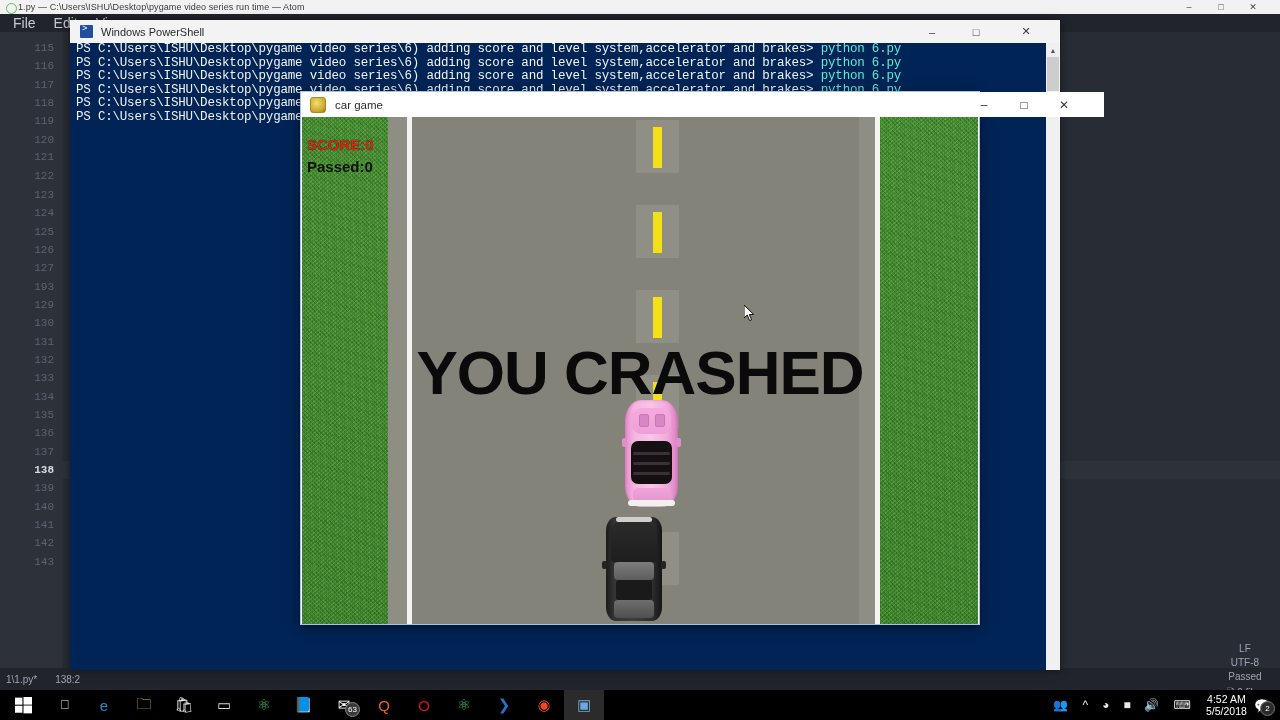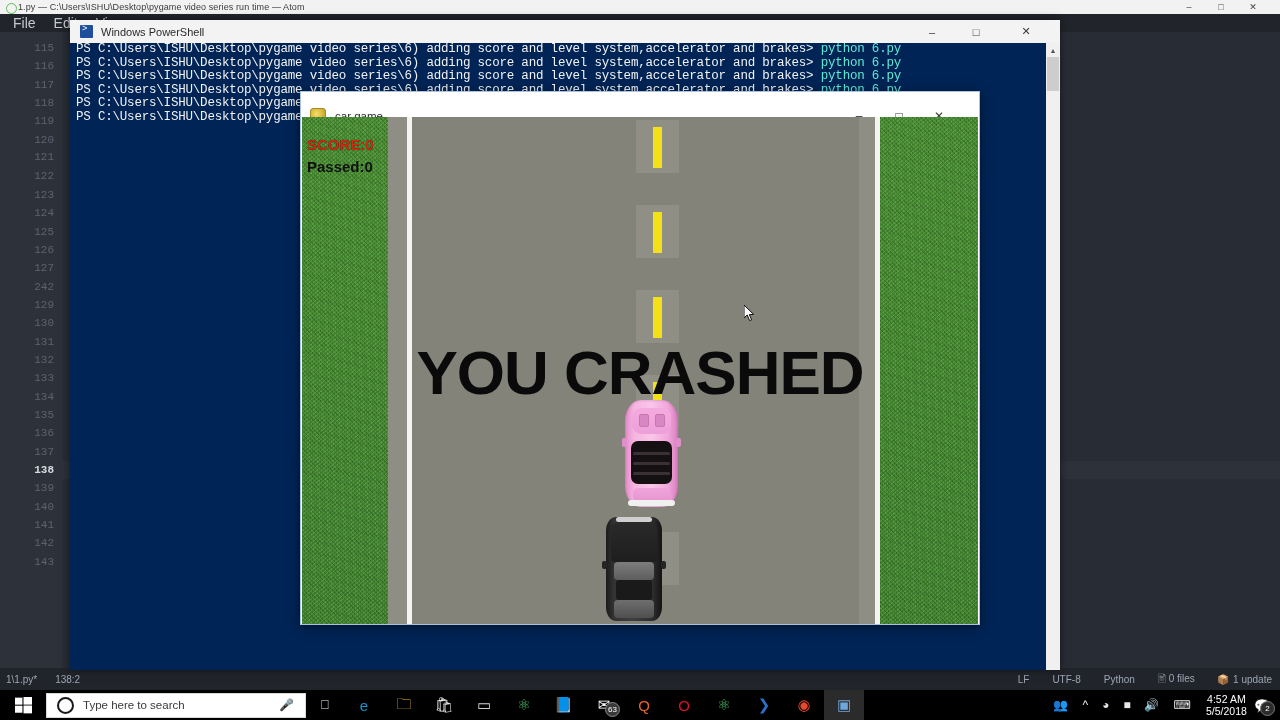--- a/index.html
+++ b/index.html
@@ -25,21 +25,21 @@
   #atom-body{position:absolute;left:0;top:32px;width:1280px;height:636px;background:#282c34;}
   #gutter{position:absolute;left:0;top:0;width:62px;height:636px;background:#2c313a;}
   .lnum{position:absolute;right:8px;font-size:11px;color:#5c6370;
     font-family:"Liberation Mono",monospace;line-height:1;}
   .lnum.active{color:#d7dae0;font-weight:bold;}
   .lhl{position:absolute;left:62px;width:1218px;height:18px;background:#2c313a;}
   #atom-statusbar{position:absolute;left:0;top:668px;width:1280px;height:22px;background:#21252b;
     display:flex;align-items:center;}
   .sb{font-size:10px;color:#9da5b4;font-family:"Liberation Sans",sans-serif;}
   #sb-left{position:absolute;left:6px;display:flex;gap:18px;align-items:center;}
-  #sb-right{position:absolute;right:8px;display:flex;gap:23px;align-items:center;}
+  #sb-right{position:absolute;right:8px;display:flex;gap:3px;align-items:center;flex-direction:column;}
 
   
   #ps{position:absolute;left:70px;top:20px;width:990px;height:650px;background:#012456;
     box-shadow:0 0 8px rgba(0,0,0,.55);}
   #ps-title{position:absolute;left:0;top:0;width:990px;height:23px;background:#f3f3f3;
     display:flex;align-items:center;}
   #ps-icon{width:13px;height:13px;margin-left:10px;margin-right:8px;background:#1f4e9c;
     border-radius:1px;position:relative;}
   #ps-icon:after{content:">";position:absolute;left:2px;top:-1px;color:#fff;font-size:9px;
     font-family:"Liberation Mono",monospace;}
@@ -55,22 +55,22 @@
     color:#f2f2f2;white-space:pre;letter-spacing:-0.2px;}
   .pscmd{color:#5eead4;}
   #ps-scroll{position:absolute;right:0;top:23px;width:14px;height:627px;background:#f0f0f0;}
   #ps-scroll-up{position:absolute;top:0;left:0;width:14px;height:14px;font-size:7px;color:#555;
     display:flex;align-items:center;justify-content:center;background:#f0f0f0;}
   #ps-scroll-thumb{position:absolute;top:14px;left:1px;width:12px;height:34px;background:#cdcdcd;}
 
   
   #game{position:absolute;left:300px;top:91px;width:680px;height:534px;background:#fff;
     box-shadow:0 2px 10px rgba(0,0,0,.5);border:1px solid #a9c3e0;box-sizing:border-box;}
-  #game-title{position:absolute;left:0;top:0;width:678px;height:25px;background:#fff;
-    display:flex;align-items:center;margin-top:11px;}
+  #game-title{position:absolute;left:0;top:0;width:803px;height:25px;background:#fff;
+    display:flex;align-items:center;}
   #game-icon{width:14px;height:14px;margin-left:9px;margin-right:9px;border-radius:3px;
     background:radial-gradient(circle at 40% 35%,#f5e06a 0%,#c9a52b 70%,#8f7414 100%);
     border:1px solid #a9891f;}
   #game-title-text{font-size:11.5px;color:#2b2b2b;}
   .gwin{position:absolute;top:0;width:40px;height:25px;display:flex;align-items:center;
     justify-content:center;font-size:12px;color:#3a3a3a;}
   #g-min{right:100px;}#g-max{right:60px;}#g-close{right:20px;}
 
   #canvas{position:absolute;left:1px;top:25px;width:676px;height:507px;overflow:hidden;
     background:#8a8a80;}
@@ -188,21 +188,21 @@
           <div class="lnum" style="top: 66.05px;">118</div>
           <div class="lnum" style="top: 84.4px;">119</div>
           <div class="lnum" style="top: 102.75px;">120</div>
           <div class="lnum" style="top: 120px;">121</div>
           <div class="lnum" style="top: 139.45px;">122</div>
           <div class="lnum" style="top: 157.8px;">123</div>
           <div class="lnum" style="top: 176.15px;">124</div>
           <div class="lnum" style="top: 194.5px;">125</div>
           <div class="lnum" style="top: 212.85px;">126</div>
           <div class="lnum" style="top: 231.2px;">127</div>
-          <div class="lnum" style="top: 249.55px;">242</div>
+          <div class="lnum" style="top: 249.55px;">193</div>
           <div class="lnum" style="top: 267.9px;">129</div>
           <div class="lnum" style="top: 286.25px;">130</div>
           <div class="lnum" style="top: 304.6px;">131</div>
           <div class="lnum" style="top: 322.95px;">132</div>
           <div class="lnum" style="top: 341.3px;">133</div>
           <div class="lnum" style="top: 359.65px;">134</div>
           <div class="lnum" style="top: 378px;">135</div>
           <div class="lnum" style="top: 396.35px;">136</div>
           <div class="lnum" style="top: 414.7px;">137</div>
           <div class="lnum active" style="top: 433.05px;">138</div>
@@ -215,21 +215,21 @@
     <div class="lhl" style="top: 429.05px;"></div>
       </div>
     <div id="atom-statusbar">
       <div id="sb-left">
         <span class="sb">1\1.py*</span>
         <span class="sb">138:2</span>
       </div>
       <div id="sb-right">
         <span class="sb">LF</span>
         <span class="sb">UTF-8</span>
-        <span class="sb">Python</span>
+        <span class="sb">Passed</span>
         <span class="sb"><span>🖹</span> <span>0 files</span></span>
         <span class="sb"><span>📦</span> <span>1 update</span></span>
       </div>
     </div>
   </div>
 
   <div id="ps">
     <div id="ps-title">
       <span id="ps-icon"></span>
       <span id="ps-title-text">Windows PowerShell</span>
@@ -321,25 +321,20 @@
 
   <div id="taskbar">
     <div id="start">
       <svg width="17" height="17" viewBox="0 0 16 16">
         <rect x="0" y="0.6" width="7" height="6.6" fill="#fff"></rect>
         <rect x="8" y="0" width="8" height="7.2" fill="#fff"></rect>
         <rect x="0" y="8.2" width="7" height="6.6" fill="#fff"></rect>
         <rect x="8" y="8" width="8" height="7.4" fill="#fff"></rect>
       </svg>
     </div>
-    <div id="searchbox">
-      <span id="search-circle"></span>
-      <span id="search-text">Type here to search</span>
-      <span id="mic">🎤</span>
-    </div>
     <div id="taskview">⎕</div>
     <div id="taskbar-apps" style="display:flex;align-items:center;">
         <div class="tbicon">
           <span style="color: rgb(27, 143, 208); font-size: 15px;">e</span>
         </div>
         <div class="tbicon">
           <span style="color: rgb(240, 180, 41); font-size: 15px;">🗀</span>
         </div>
         <div class="tbicon">
           <span style="color: rgb(232, 232, 232); font-size: 15px;">🛍</span>

